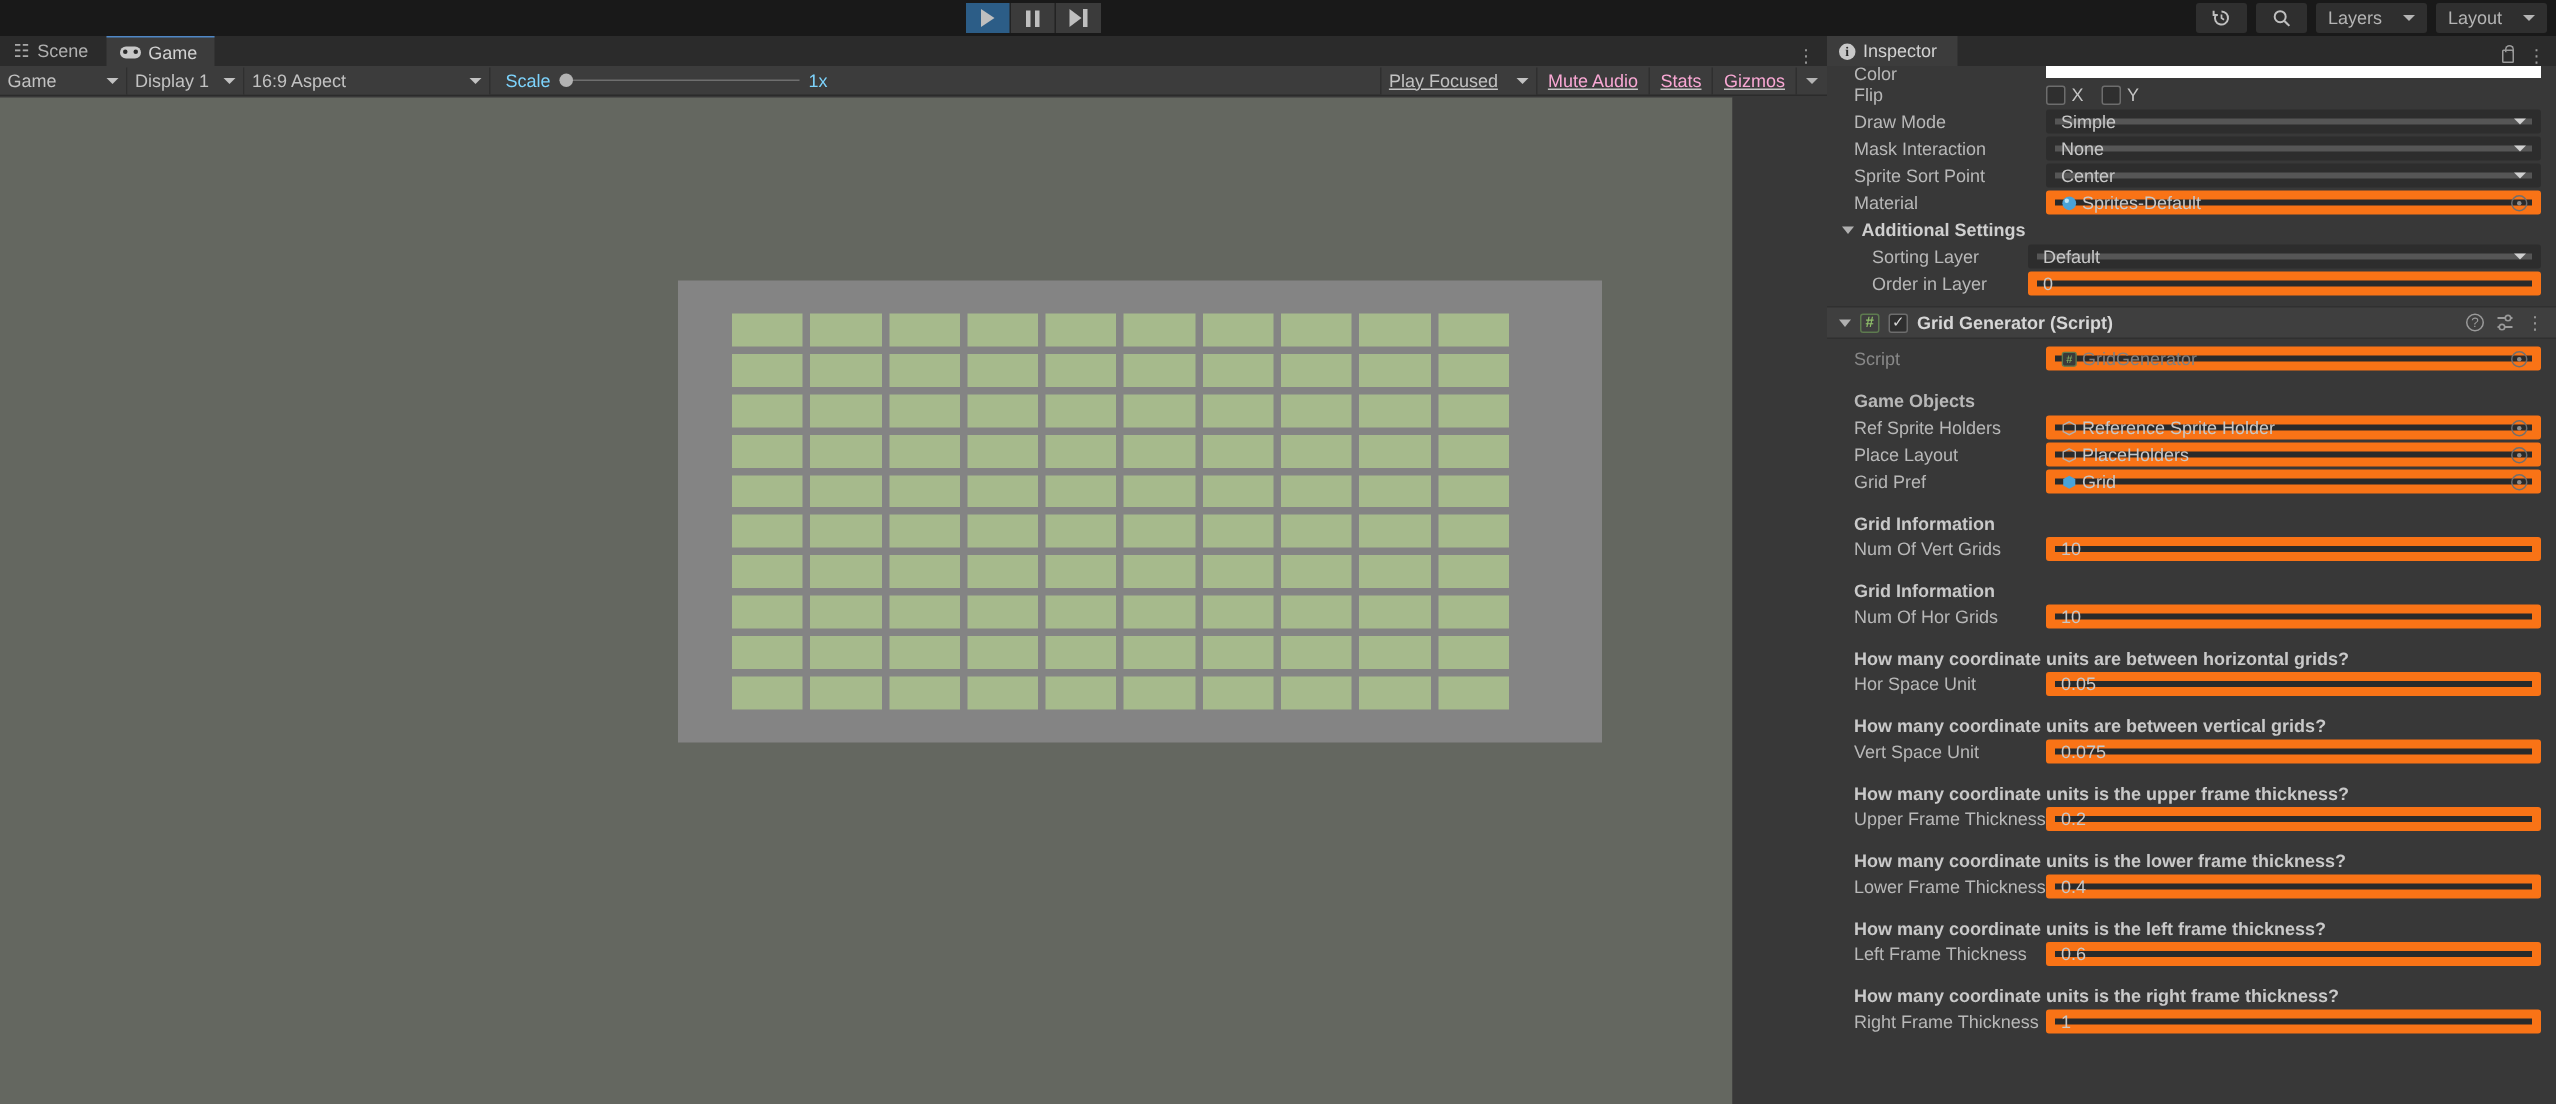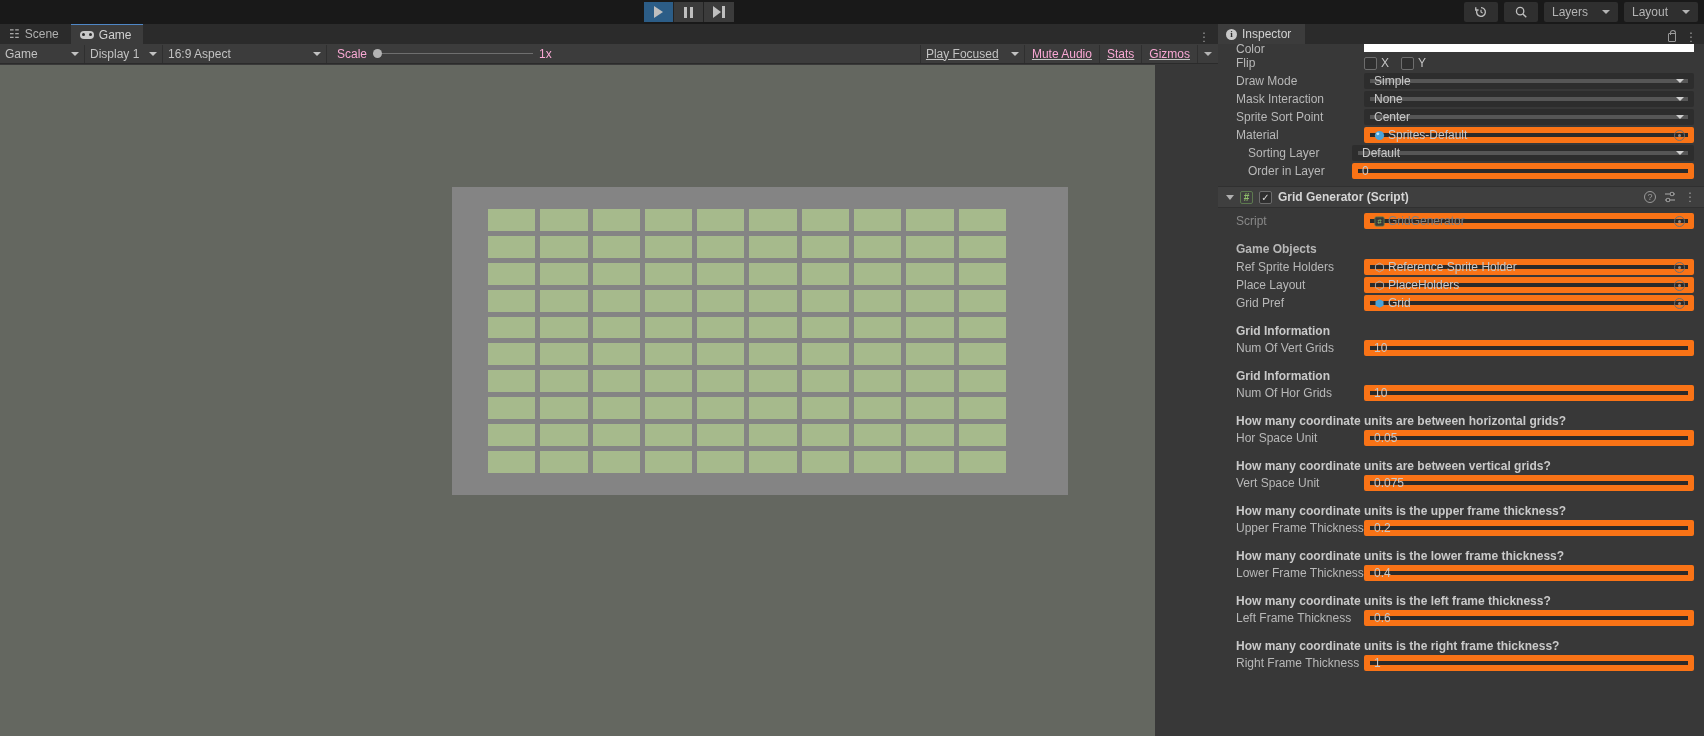--- a/index.html
+++ b/index.html
@@ -85,21 +85,21 @@
     position:absolute; left:0; top:20px; width:100%; height:20px;
     background:#3c3c3c; display:flex; align-items:center;
     border-bottom:1px solid #2b2b2b;
   }
   .g-drop{
     height:18px; background:#3c3c3c; display:flex; align-items:center;
     padding:0 5px 0 5px; color:#c2c2c2; font-size:12px;
     border-right:1px solid #2f2f2f; gap:8px;
   }
   .g-drop .caret{ border-top-color:#c2c2c2; margin-left:auto; }
-  .g-lbl{ color:#f9a8d4; padding:0 6px; font-size:12px; }
+  .g-lbl{ color:#7dd3fc; padding:0 6px; font-size:12px; }
   .scale-wrap{ display:flex; align-items:center; gap:0px; padding-left:4px;}
   .slider{ position:relative; width:160px; height:16px; display:flex; align-items:center; }
   .slider .track{ width:100%; height:1px; background:#6f6f6f; }
   .slider .knob{
     position:absolute; left:0; width:9px; height:9px; border-radius:50%;
     background:#b3b3b3;
   }
   .g-right{ margin-left:auto; display:flex; align-items:center; height:20px;text-decoration:underline; }
   .g-right .g-drop{ border-left:1px solid #2f2f2f; border-right:none; }
   .g-btn{
@@ -473,20 +473,24 @@
         <span class="field obj">
           <svg class="obj-ic" viewBox="0 0 12 12">
             <circle cx="6" cy="6" r="5" fill="#4aa3d8"></circle>
               <circle cx="4.2" cy="4.2" r="1.6" fill="#bfe4f7"></circle>
           </svg>
           <span>Sprites-Default</span>
           <span class="radio"></span>
         </span>
       </div>
 
+      <div class="sec-head">
+        <span class="tri"></span>
+        <span class="hdr">Additional Settings</span>
+      </div>
 
       <div class="row">
         <span class="lbl ind">Sorting Layer</span>
         <span class="field drop">
           <span>Default</span>
           <span class="caret"></span>
         </span>
       </div>
 
       <div class="row">

